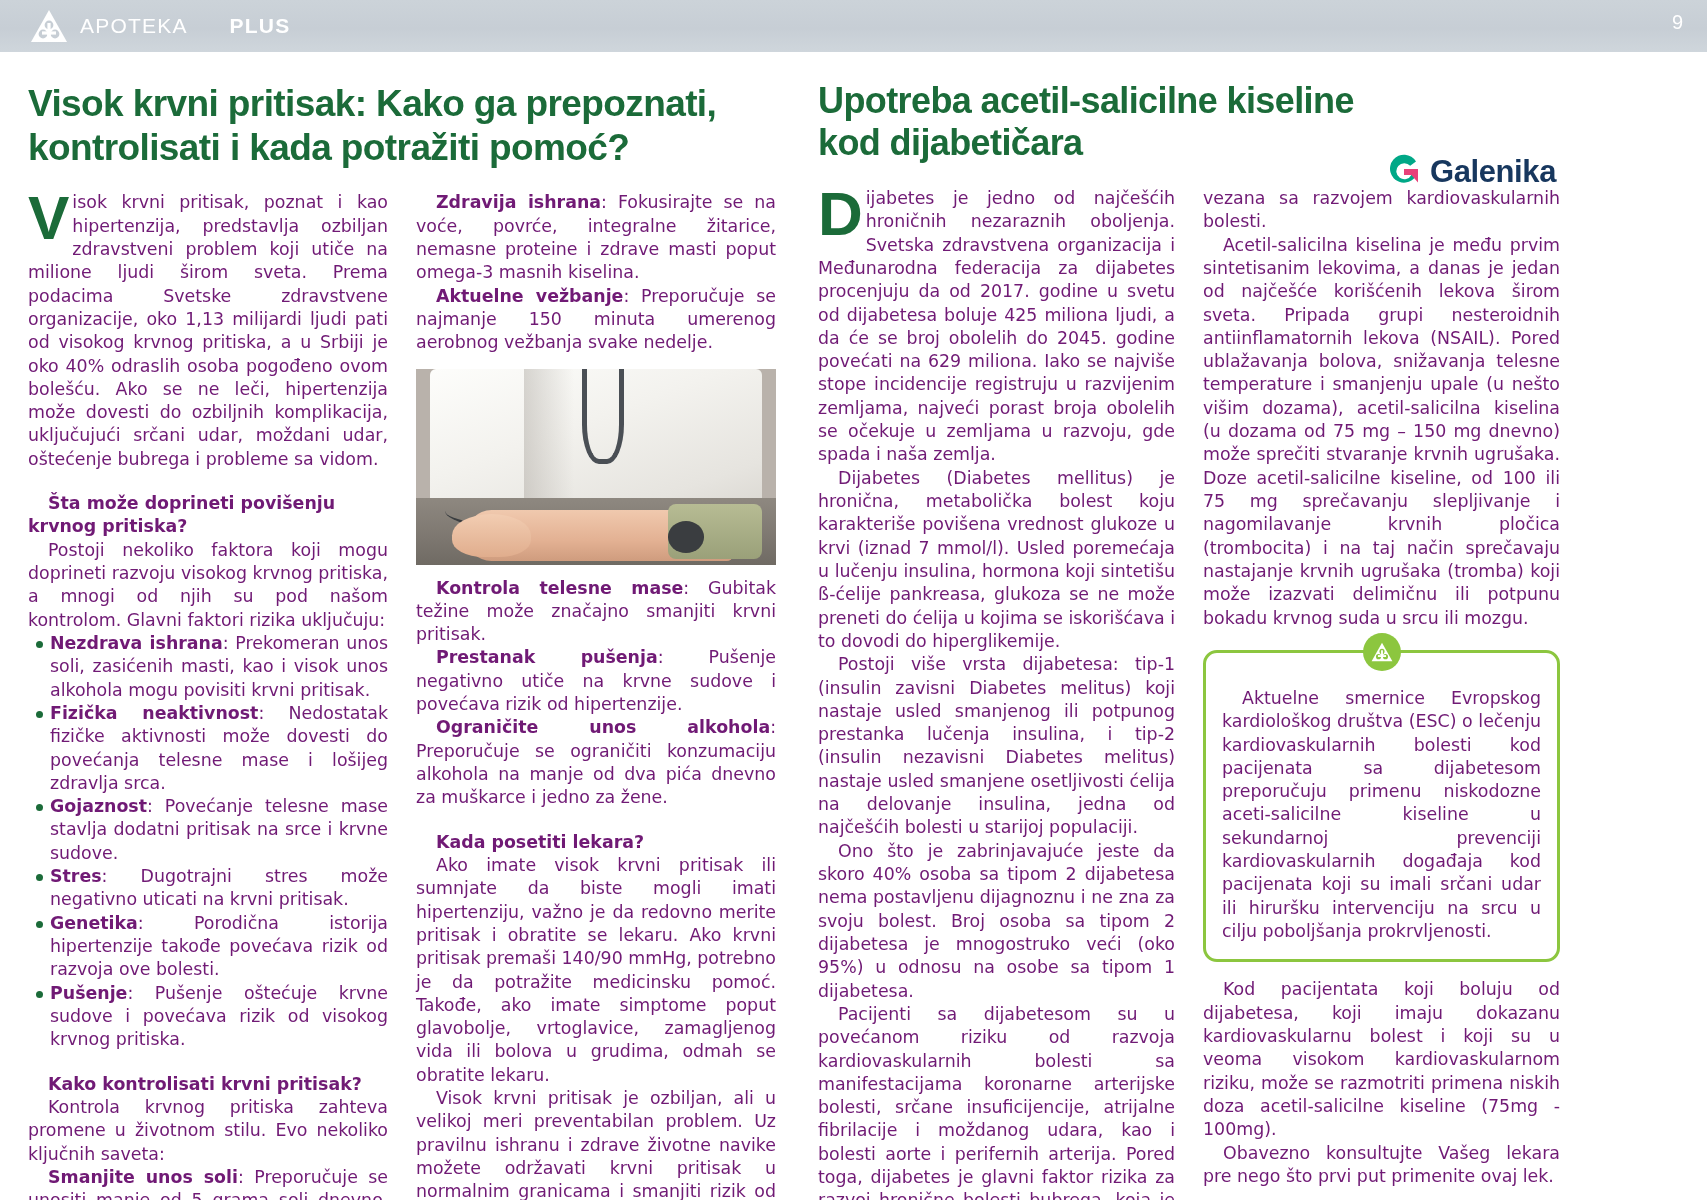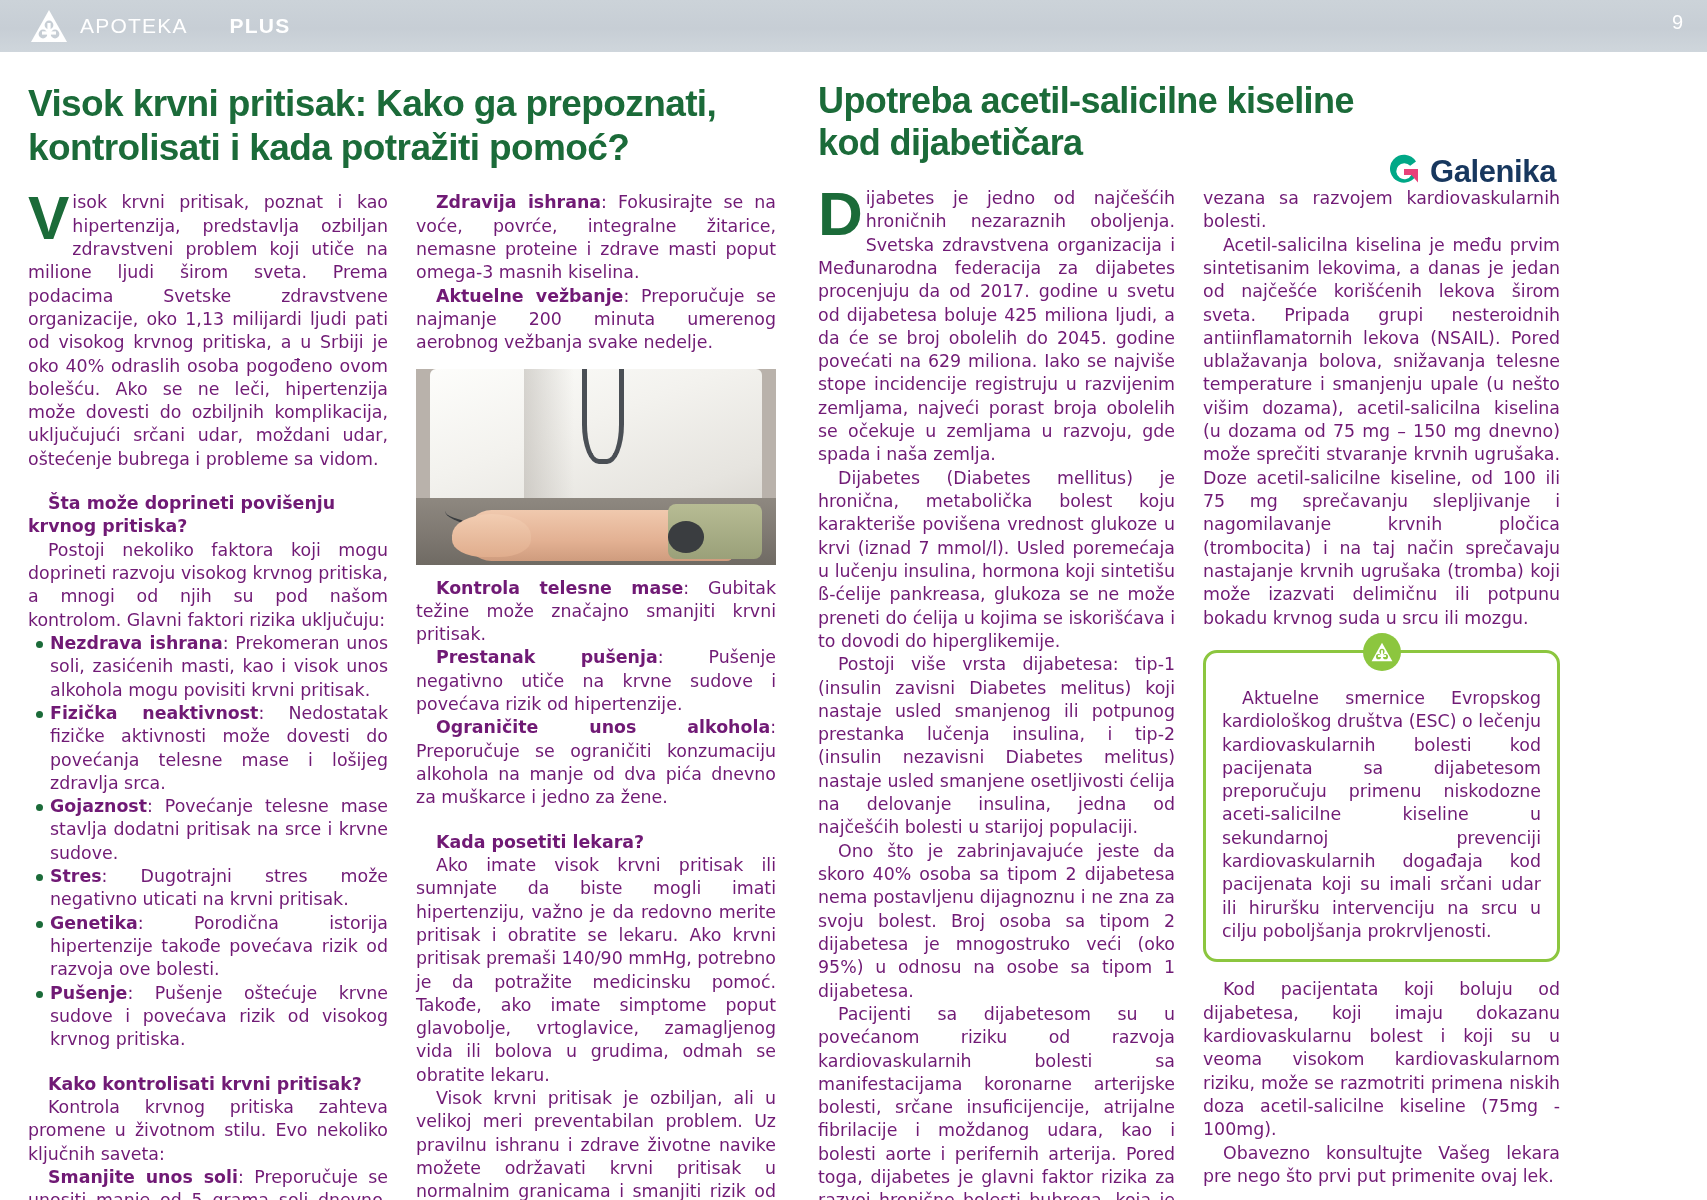--- a/index.html
+++ b/index.html
@@ -213,21 +213,21 @@
         <p class="bullet"><span class="dot"></span><b>Genetika</b><span>: Porodična istorija hipertenzije takođe povećava rizik od razvoja ove bolesti.</span></p>
         <p class="bullet"><span class="dot"></span><b>Pušenje</b><span>: Pušenje oštećuje krvne sudove i povećava rizik od visokog krvnog pritiska.</span></p>
 
         <p class="sub">Kako kontrolisati krvni pritisak?</p>
         <p>Kontrola krvnog pritiska zahteva promene u životnom stilu. Evo nekoliko ključnih saveta:</p>
         <p><b>Smanjite unos soli</b><span>: Preporučuje se unositi manje od 5 grama soli dnevno. Zamenite so začinima i biljem.</span></p>
       </div>
 
       <div class="col">
         <p><b>Zdravija ishrana</b><span>: Fokusirajte se na voće, povrće, integralne žitarice, nemasne proteine i zdrave masti poput omega-3 masnih kiselina.</span></p>
-        <p><b>Aktuelne vežbanje</b><span>: Preporučuje se najmanje 200 minuta umerenog aerobnog vežbanja svake nedelje.</span></p>
+        <p><b>Aktuelne vežbanje</b><span>: Preporučuje se najmanje 150 minuta umerenog aerobnog vežbanja svake nedelje.</span></p>
 
         <div class="photo">
           <div class="coat"></div>
           <div class="coat-shadow"></div>
           <div class="stetho-tube"></div>
           <div class="desk"></div>
           <div class="cable"></div>
           <div class="arm"></div>
           <div class="cuff"></div>
           <div class="hand"></div>

